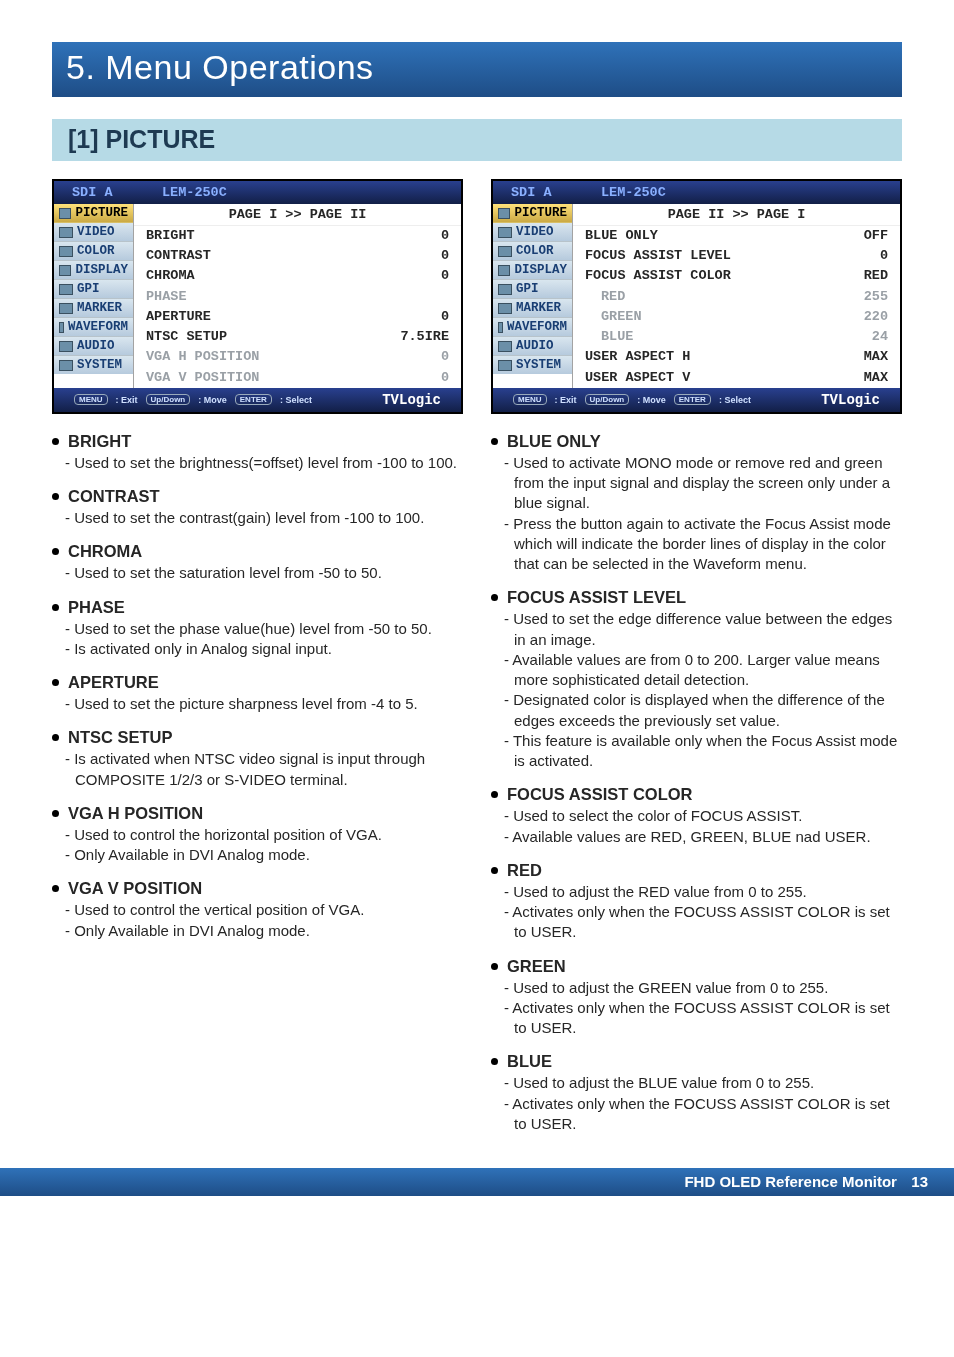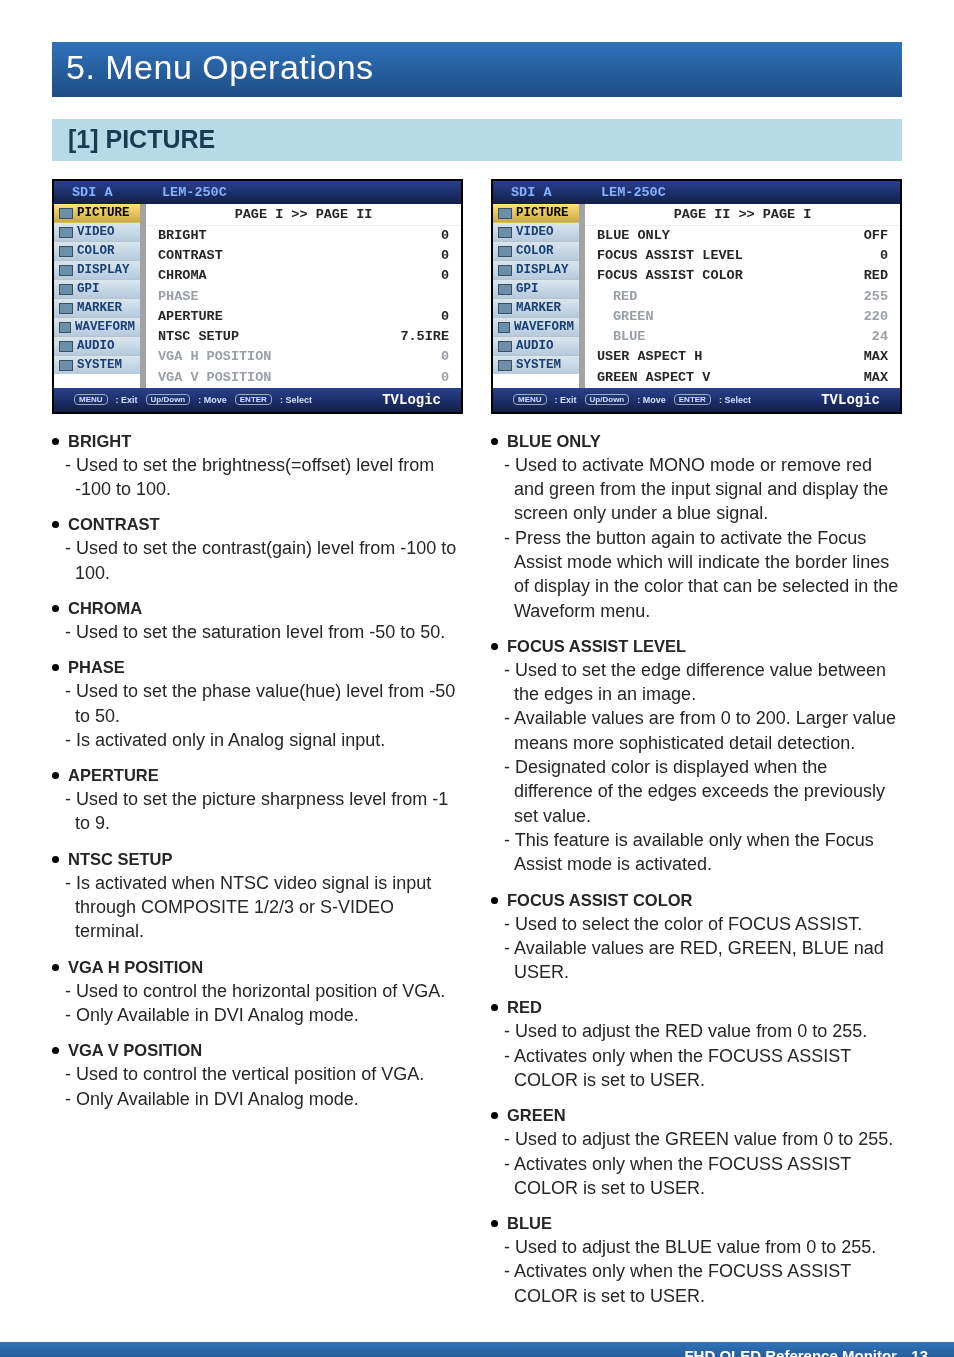--- a/index.html
+++ b/index.html
@@ -8,41 +8,41 @@
 .chapter-bar{background:linear-gradient(#2f72b9,#1e4d86);color:#fff;font-size:34px;font-weight:400;padding:6px 14px 10px;font-family:Arial,sans-serif;letter-spacing:.5px}
 .section-bar{background:#b6dae6;color:#1e3a52;font-size:25px;font-weight:700;padding:6px 16px 7px;margin-top:22px;font-family:Arial,sans-serif}
 .cols{display:flex;gap:28px;margin-top:18px}
 .col{flex:1;min-width:0}
 
 .osd{border:2px solid #000;background:#fff;font-family:"Courier New",monospace;font-size:13.5px;font-weight:bold;margin-bottom:18px}
 .osd-title{background:linear-gradient(#29408f,#121f47);color:#8ab0ff;padding:4px 18px;display:flex}
 .osd-title .left{flex:0 0 90px}
 .osd-title .mid{flex:1;text-align:left;color:#8ab0ff}
 .osd-body{display:flex}
-.osd-side{width:92px;border-right:6px solid #a3a3a3}
+.osd-side{width:80px;border-right:1px solid #a3a3a3}
 .osd-side .item{display:flex;align-items:center;padding:2px 5px;font-size:12.5px;border-bottom:1px solid rgba(0,0,0,.15)}
 .osd-side .item:last-child{border-bottom:none}
 .osd-side .sel{background:linear-gradient(#ffe27a,#caa944)}
 .osd-side .ico{width:14px;height:11px;margin-right:4px;display:inline-block;background:#6b8fa8;border:1px solid #3a5060}
 .osd-side .lbl{color:#193e73}
 .osd-side .sel .lbl{color:#000}
 .osd-side .item:not(.sel){background:linear-gradient(#d9e6ef,#b6cadd)}
 .osd-content{flex:1}
 .osd-page{background:#fff;padding:3px 12px;border-bottom:1px solid #eee;text-align:center}
 .osd-row{display:flex;justify-content:space-between;padding:1px 12px;line-height:1.35}
 .osd-row.dim{color:#9aa0a6;font-weight:bold}
 .osd-row.ind{padding-left:28px}
 .osd-foot{background:linear-gradient(#29408f,#121f47);color:#cfe0ff;font-size:9px;padding:4px 20px;display:flex;align-items:center;gap:8px;font-family:Arial,sans-serif}
 .osd-foot .key{border:1px solid #9ab;border-radius:4px;padding:0 4px;font-size:8px}
 .osd-foot .logo{margin-left:auto;font-family:'Courier New',monospace;font-size:14px;font-weight:bold;color:#fff}
 
 .spec{margin-bottom:14px}
 .spec h4{font-size:16.5px;font-weight:700;display:flex;align-items:center;margin-bottom:2px}
 .spec h4::before{content:"";width:7px;height:7px;background:#000;border-radius:50%;margin-right:9px}
-.spec .line{font-size:18px;line-height:1.35;padding-left:23px;text-indent:-10px;margin-bottom:0}
+.spec .line{font-size:15px;line-height:1.35;padding-left:23px;text-indent:-10px;margin-bottom:0}
 .spec .line::before{content:"- "}
 .footer{background:linear-gradient(#2f72b9,#1e4d86);color:#fff;font-size:15px;text-align:right;padding:5px 26px 6px;margin-top:20px;font-weight:600}
 .footer .pn{font-weight:700;margin-left:6px}
 </style>
 </head>
 <body>
 
 <div class="page">
  <div class="chapter-bar">5. Menu Operations</div>
  <div class="section-bar">[1] PICTURE</div>
@@ -152,21 +152,21 @@
             <h4>CHROMA</h4>
             <p class="line">Used to set the saturation level from -50 to 50.</p>
           </div>
           <div class="spec">
             <h4>PHASE</h4>
             <p class="line">Used to set the phase value(hue) level from -50 to 50.</p>
             <p class="line">Is activated only in Analog signal input.</p>
           </div>
           <div class="spec">
             <h4>APERTURE</h4>
-            <p class="line">Used to set the picture sharpness level from -1 to 9.</p>
+            <p class="line">Used to set the picture sharpness level from -4 to 5.</p>
           </div>
           <div class="spec">
             <h4>NTSC SETUP</h4>
             <p class="line">Is activated when NTSC video signal is input through COMPOSITE 1/2/3 or S-VIDEO terminal.</p>
           </div>
           <div class="spec">
             <h4>VGA H POSITION</h4>
             <p class="line">Used to control the horizontal position of VGA.</p>
             <p class="line">Only Available in DVI Analog mode.</p>
           </div>
@@ -246,21 +246,21 @@
               </div>
               <div class="osd-row dim ind">
                 <span>BLUE</span>
                 <span>24</span>
               </div>
               <div class="osd-row  ">
                 <span>USER ASPECT H</span>
                 <span>MAX</span>
               </div>
               <div class="osd-row  ">
-                <span>GREEN ASPECT V</span>
+                <span>USER ASPECT V</span>
                 <span>MAX</span>
               </div>
             </div>
           </div>
  <div class="osd-foot">
             <span class="key">MENU</span>
             <span>: Exit</span>
             <span class="key">Up/Down</span>
             <span>: Move</span>
             <span class="key">ENTER</span>

